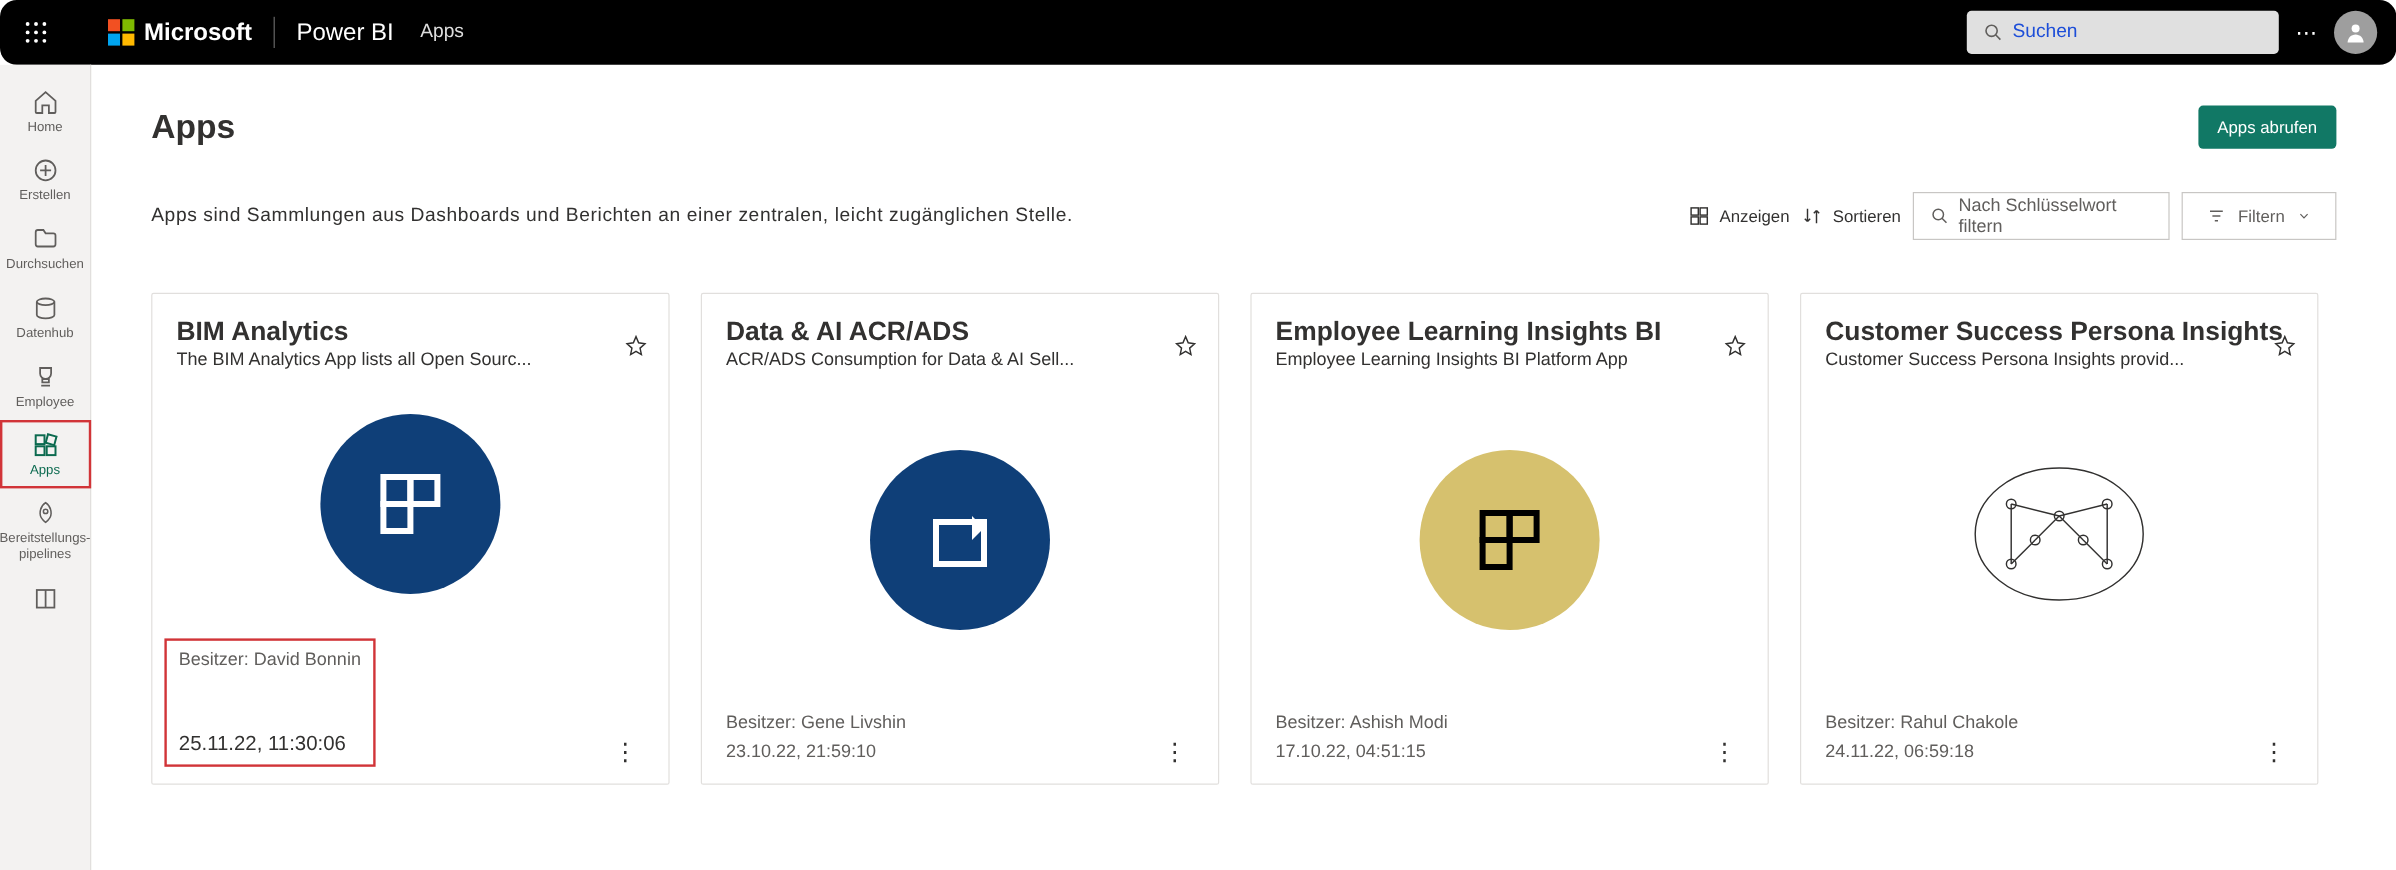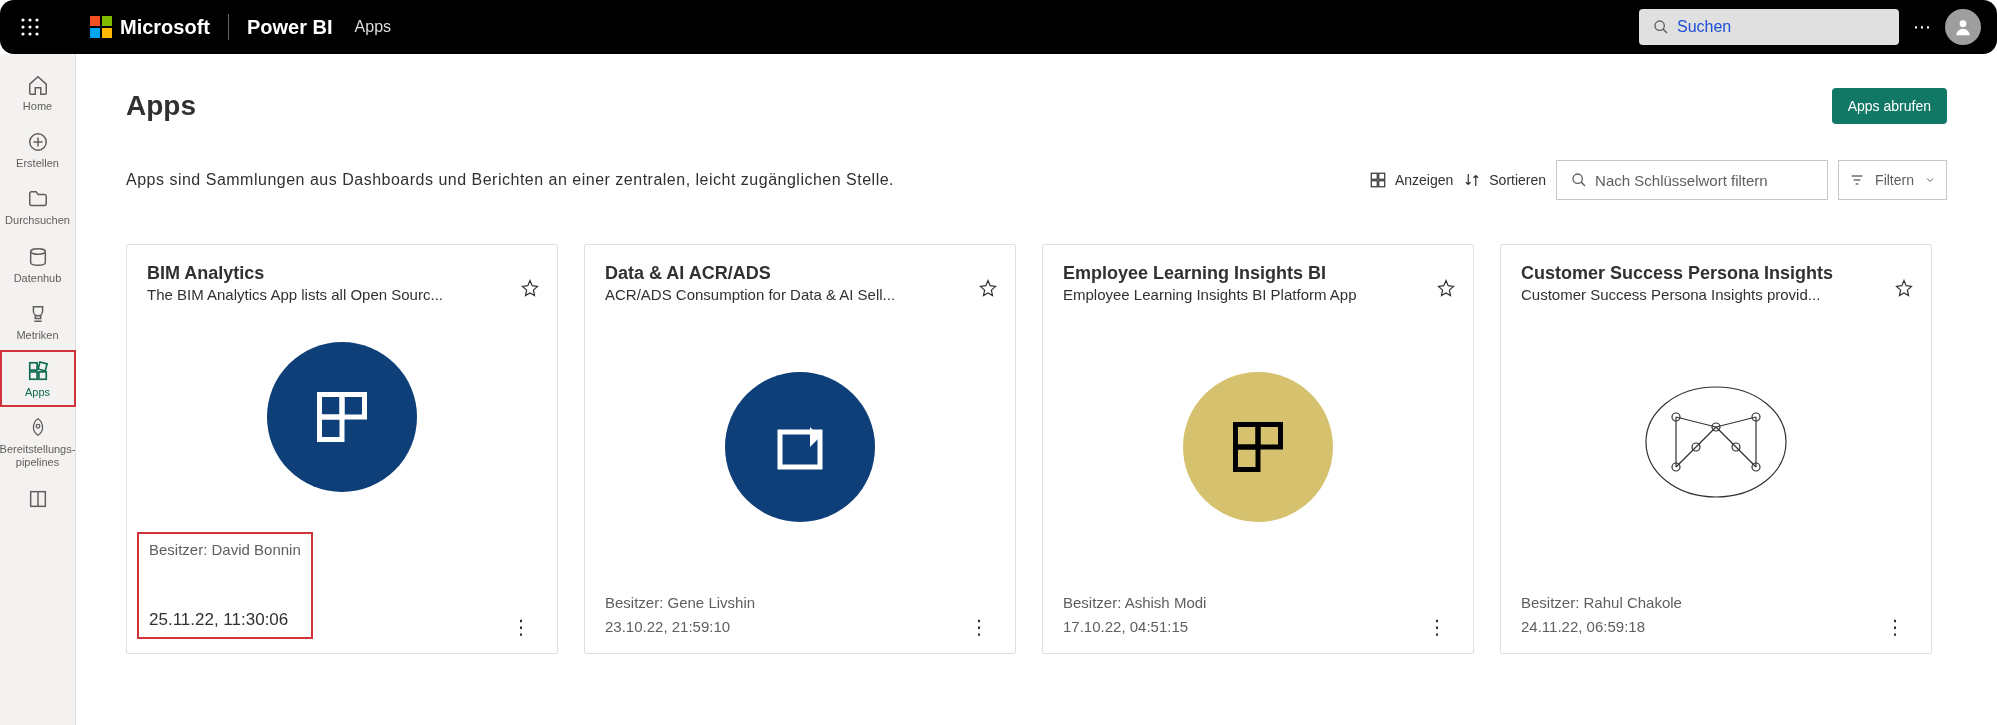--- a/index.html
+++ b/index.html
@@ -7,21 +7,21 @@
   
   
   .topbar { height: 54px; background: #000; display: flex; align-items: center; color: #fff; padding: 0 10px; border-radius: 14px; }
   .waffle { width: 40px; display: flex; justify-content: center; cursor: pointer; }
   .ms-logo { display: flex; align-items: center; gap: 8px; margin-left: 40px; }
   .ms-logo-grid { width: 22px; height: 22px; display: grid; grid-template-columns: 1fr 1fr; grid-template-rows: 1fr 1fr; gap: 2px; }
   .ms-logo-grid div:nth-child(1){background:#f25022}.ms-logo-grid div:nth-child(2){background:#7fba00}
   .ms-logo-grid div:nth-child(3){background:#00a4ef}.ms-logo-grid div:nth-child(4){background:#ffb900}
   .ms-word { font-size: 20px; font-weight: 600; }
   .divider { width:1px; height:26px; background:#666; margin: 0 18px; }
-  .pbi-word { font-size: 20px; font-weight: 700; }
+  .pbi-word { font-size: 20px; font-weight: 400; }
   .topbar-apps { font-size: 16px; margin-left: 22px; color: #ddd; }
   .topbar-spacer { flex: 1; }
   .search-box { width: 260px; height: 36px; background: #e0e0e0; border-radius: 4px; display: flex; align-items: center; padding: 0 14px; gap: 8px; color: #1d4ed8; font-size: 16px; }
   .top-more { width: 46px; text-align: center; color:#fff; font-size: 18px; cursor: pointer; }
   .avatar { width: 36px; height: 36px; border-radius: 50%; background: #9e9e9e; display:flex; align-items:center; justify-content:center; margin-right: 6px; cursor:pointer; }
   
   
   .leftrail { position: absolute; top: 54px; left: 0; bottom: 0; width: 76px; background: #f3f2f1; border-right: 1px solid #e1dfdd; display:flex; flex-direction:column; align-items:center; padding-top: 10px; }
   .rail-item { width: 76px; display:flex; flex-direction:column; align-items:center; justify-content:center; padding: 10px 0 8px; font-size: 11px; color: #605e5c; cursor:pointer; text-align:center; line-height:1.2; }
   .rail-item svg, .rail-item .icon { margin-bottom: 4px; }
@@ -32,27 +32,27 @@
   .main { position:absolute; left:76px; top:54px; right:0; bottom:0; padding: 34px 50px 0 50px; overflow:hidden; }
   .header-row { display:flex; align-items:center; }
   .page-title { font-size: 28px; font-weight: 600; color: #323130; }
   .header-spacer { flex:1; }
   .get-apps { background:#117865; color:#fff; border:none; border-radius:4px; padding: 10px 16px; font-size:14px; cursor:pointer; }
   
   .subrow { display:flex; align-items:center; margin-top: 36px; gap: 30px; }
   .desc { font-size: 16px; color:#323130; letter-spacing: 0.5px; }
   .tools { display:flex; align-items:center; gap: 10px; margin-left:auto; }
   .tool { display:flex; align-items:center; gap:8px; font-size:14px; color:#323130; cursor:pointer; }
-  .kw-box { border:1px solid #c8c6c4; height:40px; display:flex; align-items:center; padding:0 14px; gap:8px; font-size:15px; color:#605e5c; width: 272px; }
-  .filter-box { border:1px solid #c8c6c4; height:40px; display:flex; align-items:center; padding:0 10px; gap:10px; font-size:14px; color:#605e5c; cursor:pointer; }
+  .kw-box { border:1px solid #c8c6c4; height:40px; display:flex; align-items:center; padding:0 14px; gap:8px; font-size:15px; color:#605e5c; width: 214px; }
+  .filter-box { border:1px solid #c8c6c4; height:40px; display:flex; align-items:center; padding:0 20px; gap:10px; font-size:14px; color:#605e5c; cursor:pointer; }
   
   
   .cards { display:flex; gap: 26px; margin-top: 44px; }
   .card { width: 432px; height: 410px; border:1px solid #e1dfdd; border-radius:2px; padding: 18px 20px 14px; display:flex; flex-direction:column; position:relative; }
-  .card-title { font-size: 18px; font-weight:600; color:#323130; }
+  .card-title { font-size: 22px; font-weight:600; color:#323130; }
   .card-sub { font-size: 15px; color:#323130; margin-top:2px; white-space:nowrap; overflow:hidden; text-overflow:ellipsis; max-width: 360px; }
   .fav { position:absolute; top: 34px; right: 18px; color:#323130; cursor:pointer; }
   .card-img { flex:1; display:flex; align-items:center; justify-content:center; }
   .circle { width: 150px; height:150px; border-radius:50%; display:flex; align-items:center; justify-content:center; }
   .circle.blue { background:#0f3f78; }
   .circle.gold { background:#d6c16e; }
   .card-footer { display:flex; align-items:flex-end; }
   .owner-block { font-size:15px; color:#605e5c; line-height:1.6; }
   .owner-block.hl { border:2px solid #d13438; padding: 4px 10px; margin-left:-10px; }
   .card-more { margin-left:auto; font-size:20px; color:#323130; cursor:pointer; padding: 0 6px; }
@@ -132,21 +132,21 @@
     <svg width="22" height="22" viewBox="0 0 24 24">
         <ellipse cx="12" cy="6" rx="8" ry="3" fill="none" stroke="#605e5c" stroke-width="1.6"></ellipse>
         <path d="M4 6v12c0 1.7 3.6 3 8 3s8-1.3 8-3V6" fill="none" stroke="#605e5c" stroke-width="1.6"></path>
       </svg>
     <span>Datenhub</span>
   </div>
   <div class="rail-item">
     <svg width="22" height="22" viewBox="0 0 24 24">
         <path d="M7 4h10v5a5 5 0 0 1-10 0zM9 14h6v3H9zM8 20h8" fill="none" stroke="#605e5c" stroke-width="1.6"></path>
       </svg>
-    <span>Metriken</span>
+    <span>Employee</span>
   </div>
   <div class="rail-item active active-box">
     <svg width="22" height="22" viewBox="0 0 24 24">
         <rect x="3" y="3" width="8" height="8" fill="none" stroke="#0b6a4f" stroke-width="1.8"></rect>
         <rect x="13" y="3" width="8" height="8" fill="none" stroke="#0b6a4f" stroke-width="1.8" transform="rotate(15 17 7)"></rect>
         <rect x="3" y="13" width="8" height="8" fill="none" stroke="#0b6a4f" stroke-width="1.8"></rect>
         <rect x="13" y="13" width="8" height="8" fill="none" stroke="#0b6a4f" stroke-width="1.8"></rect>
       </svg>
     <span>Apps</span>
   </div>

